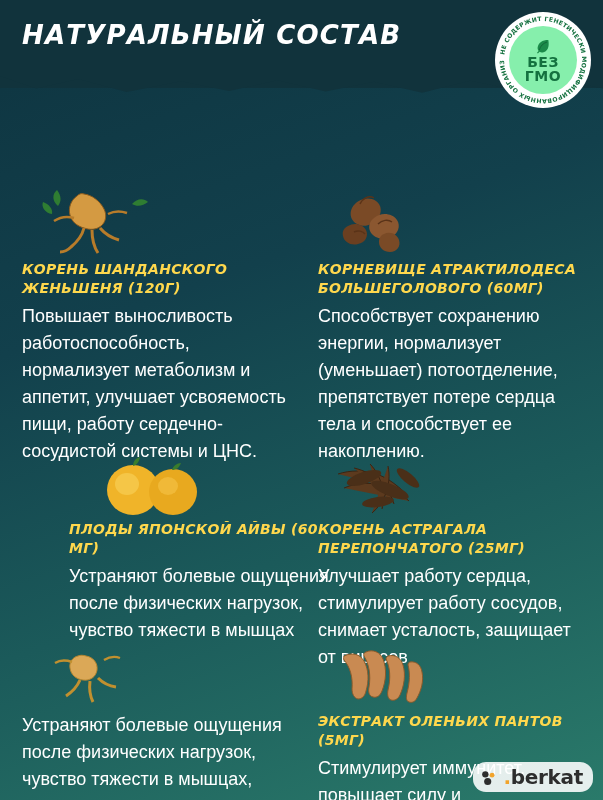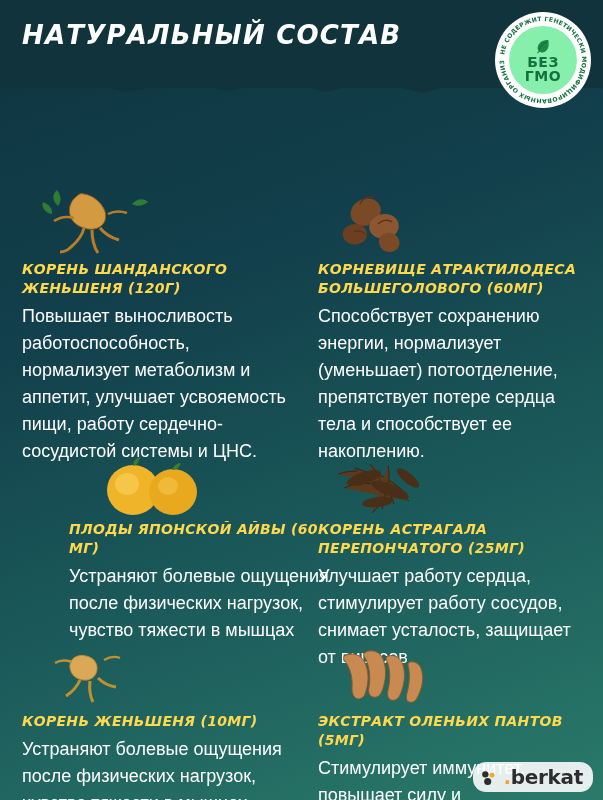--- a/index.html
+++ b/index.html
@@ -253,21 +253,20 @@
           <g fill="#dba857" stroke="#b8862f" stroke-width="1">
             <path d="M56 16c-5 1-9 6-8 12 1 7 6 11 13 12 7 1 13-3 14-10 1-7-4-13-11-14-3-1-6-1-8 0z"></path>
             <path d="M58 40c-3 7-8 12-14 16" fill="none" stroke="#c1902f" stroke-width="3"></path>
             <path d="M68 41c-1 8 0 15 3 21" fill="none" stroke="#c1902f" stroke-width="3"></path>
             <path d="M76 38c5 5 11 8 18 9" fill="none" stroke="#c1902f" stroke-width="3"></path>
             <path d="M50 22c-6-2-12-2-17 1" fill="none" stroke="#c1902f" stroke-width="2.4"></path>
             <path d="M82 20c5-3 11-4 16-2" fill="none" stroke="#c1902f" stroke-width="2.4"></path>
           </g>
         </svg>
       </div>
-      <div class="item-title">КОРЕНЬ ЖЕНЬШЕНЯ (10МГ)</div>
       <div class="item-desc">Устраняют болевые ощущения после физических нагрузок, чувство тяжести в мышцах, усталость.</div>
     </div>
 
     <div class="item" id="item-5">
       <div class="item-img">
         <svg width="140" height="72" viewBox="0 0 140 72">
           <g fill="#c98a52" stroke="#8a5a2a" stroke-width="1">
             <path d="M26 16c8-4 16-2 20 5 5 9 5 20 2 30-1 5-4 8-8 8-4-1-6-5-6-10 1-12-2-22-8-29-1-2 0-3 0-4z"></path>
             <path d="M48 12c7-3 14 0 17 7 4 10 3 22-1 32-2 5-5 7-9 6-4-1-5-5-4-10 2-12 0-23-5-31-1-2 1-4 2-4z"></path>
             <path d="M70 16c7-2 13 2 15 9 3 10 1 21-3 30-2 4-5 6-9 5-3-1-4-5-3-10 3-12 2-23-2-31 0-1 1-3 2-3z"></path>

